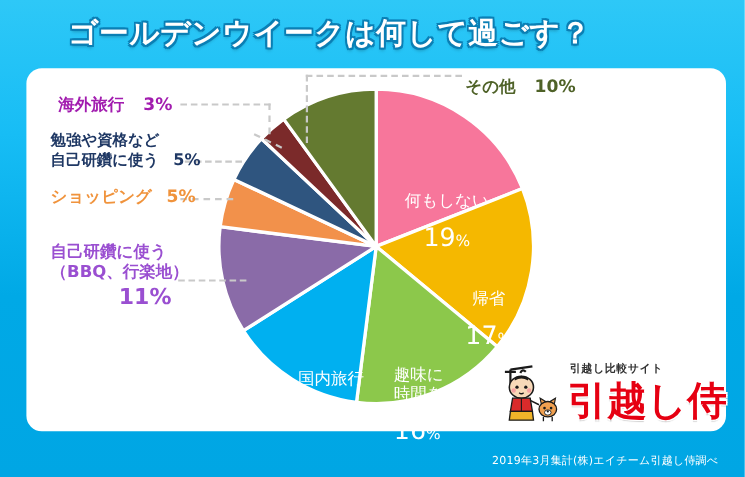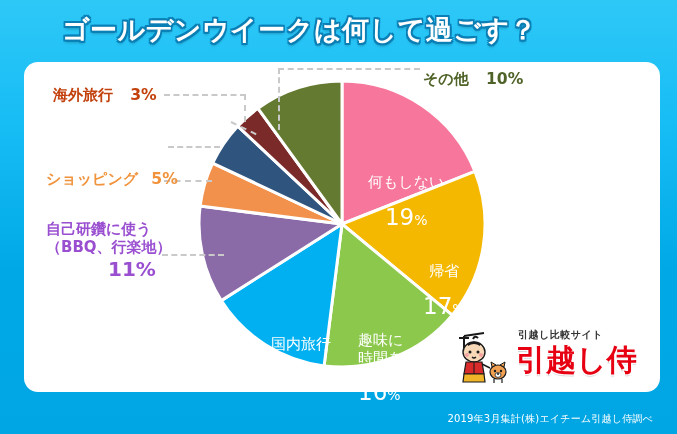--- a/index.html
+++ b/index.html
@@ -40,21 +40,21 @@
   #pie-wrap{position:absolute;left:0;top:0;width:636px;height:330px;}
   #pie-svg{position:absolute;left:172px;top:16px;}
 
   
   .leader{position:absolute;border-top:2px dashed #c9c9c9;height:0;}
   .leader-v{position:absolute;border-left:2px dashed #c9c9c9;width:0;}
 
   
   .outlabel{position:absolute;font-weight:bold;line-height:1.22;white-space:nowrap;}
 
-  #lbl-kaigai{left:29px;top:24px;font-size:15px;color:#c2410c;}
+  #lbl-kaigai{left:29px;top:24px;font-size:15px;color:#a21caf;}
   #lbl-benkyo{left:22px;top:58px;font-size:14px;color:#1f3864;}
   #lbl-shopping{left:22px;top:108px;font-size:15px;color:#f0933c;}
   #lbl-leisure{left:22px;top:158px;font-size:15px;color:#9a4fd1;}
   #lbl-sonota{left:399px;top:8px;font-size:15px;color:#4f6228;}
 
   .num{font-size:1.04em;text-align:center;}
 
   
   .inlabel{
     position:absolute;color:#ffffff;font-weight:normal;text-align:center;
@@ -70,21 +70,21 @@
   #in-kokunai{left:247px;top:274px;}
 
   
   #logo{position:absolute;right:18px;bottom:6px;width:190px;height:62px;}
   #logo-mascot{position:absolute;left:2px;top:2px;width:58px;height:58px;}
   #logo-sub{
     position:absolute;left:66px;top:4px;font-size:10px;color:#333333;
     font-weight:bold;letter-spacing:0.5px;white-space:nowrap;
   }
   #logo-main{
-    position:absolute;left:64px;top:16px;font-size:30px;font-weight:bold;
+    position:absolute;left:64px;top:16px;font-size:36px;font-weight:bold;
     color:#e60012;letter-spacing:0px;white-space:nowrap;
     text-shadow:-1.3px -1.3px 0 #ffffff,1.3px -1.3px 0 #ffffff,
                 -1.3px 1.3px 0 #ffffff,1.3px 1.3px 0 #ffffff,
                 0 2px 1px rgba(0,0,0,0.18);
   }
 
   
   #footer{
     position:absolute;right:24px;bottom:8px;font-size:10px;color:#ffffff;
     white-space:nowrap;letter-spacing:0.2px;
@@ -128,20 +128,25 @@
 
       <div class="leader" style="left:140px;top:118px;width:48px;"></div>
 
       <div class="leader" style="left:138px;top:192px;width:62px;"></div>
 
       <div class="outlabel" id="lbl-kaigai">
         <span>海外旅行</span>
         <span class="num" style="margin-left:12px;">3%</span>
       </div>
 
+      <div class="outlabel" id="lbl-benkyo">
+        <span>勉強や資格など</span><br>
+        <span>自己研鑽に使う</span>
+        <span class="num" style="margin-left:8px;">5%</span>
+      </div>
 
       <div class="outlabel" id="lbl-shopping">
         <span>ショッピング</span>
         <span class="num" style="margin-left:8px;">5%</span>
       </div>
 
       <div class="outlabel" id="lbl-leisure">
         <span>自己研鑽に使う</span><br>
         <span>（BBQ、行楽地）</span><br>
         <span class="num" style="display:inline-block;margin-left:62px;font-size:20px;">11%</span>

